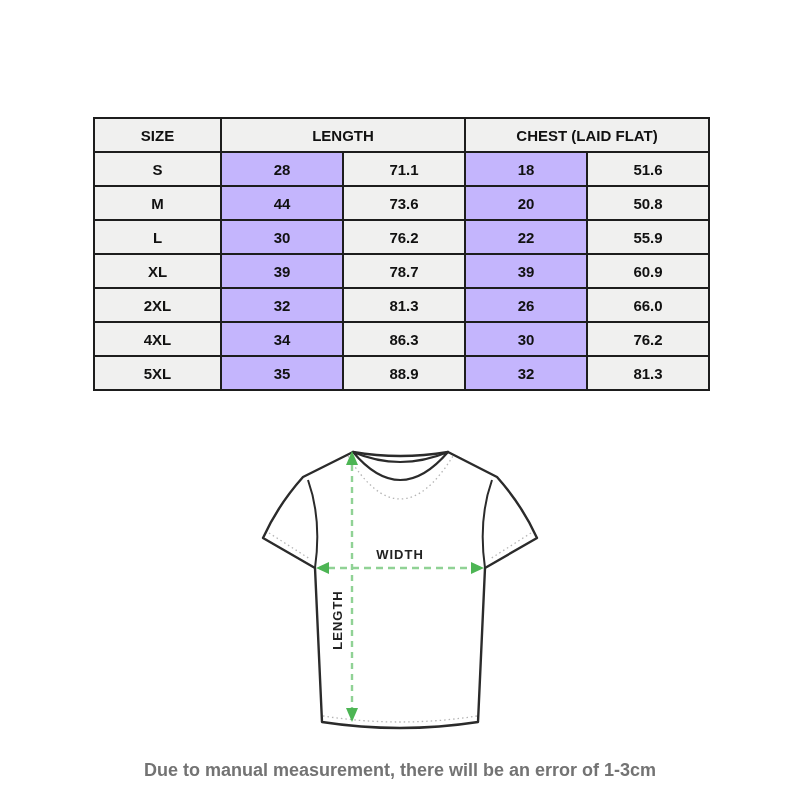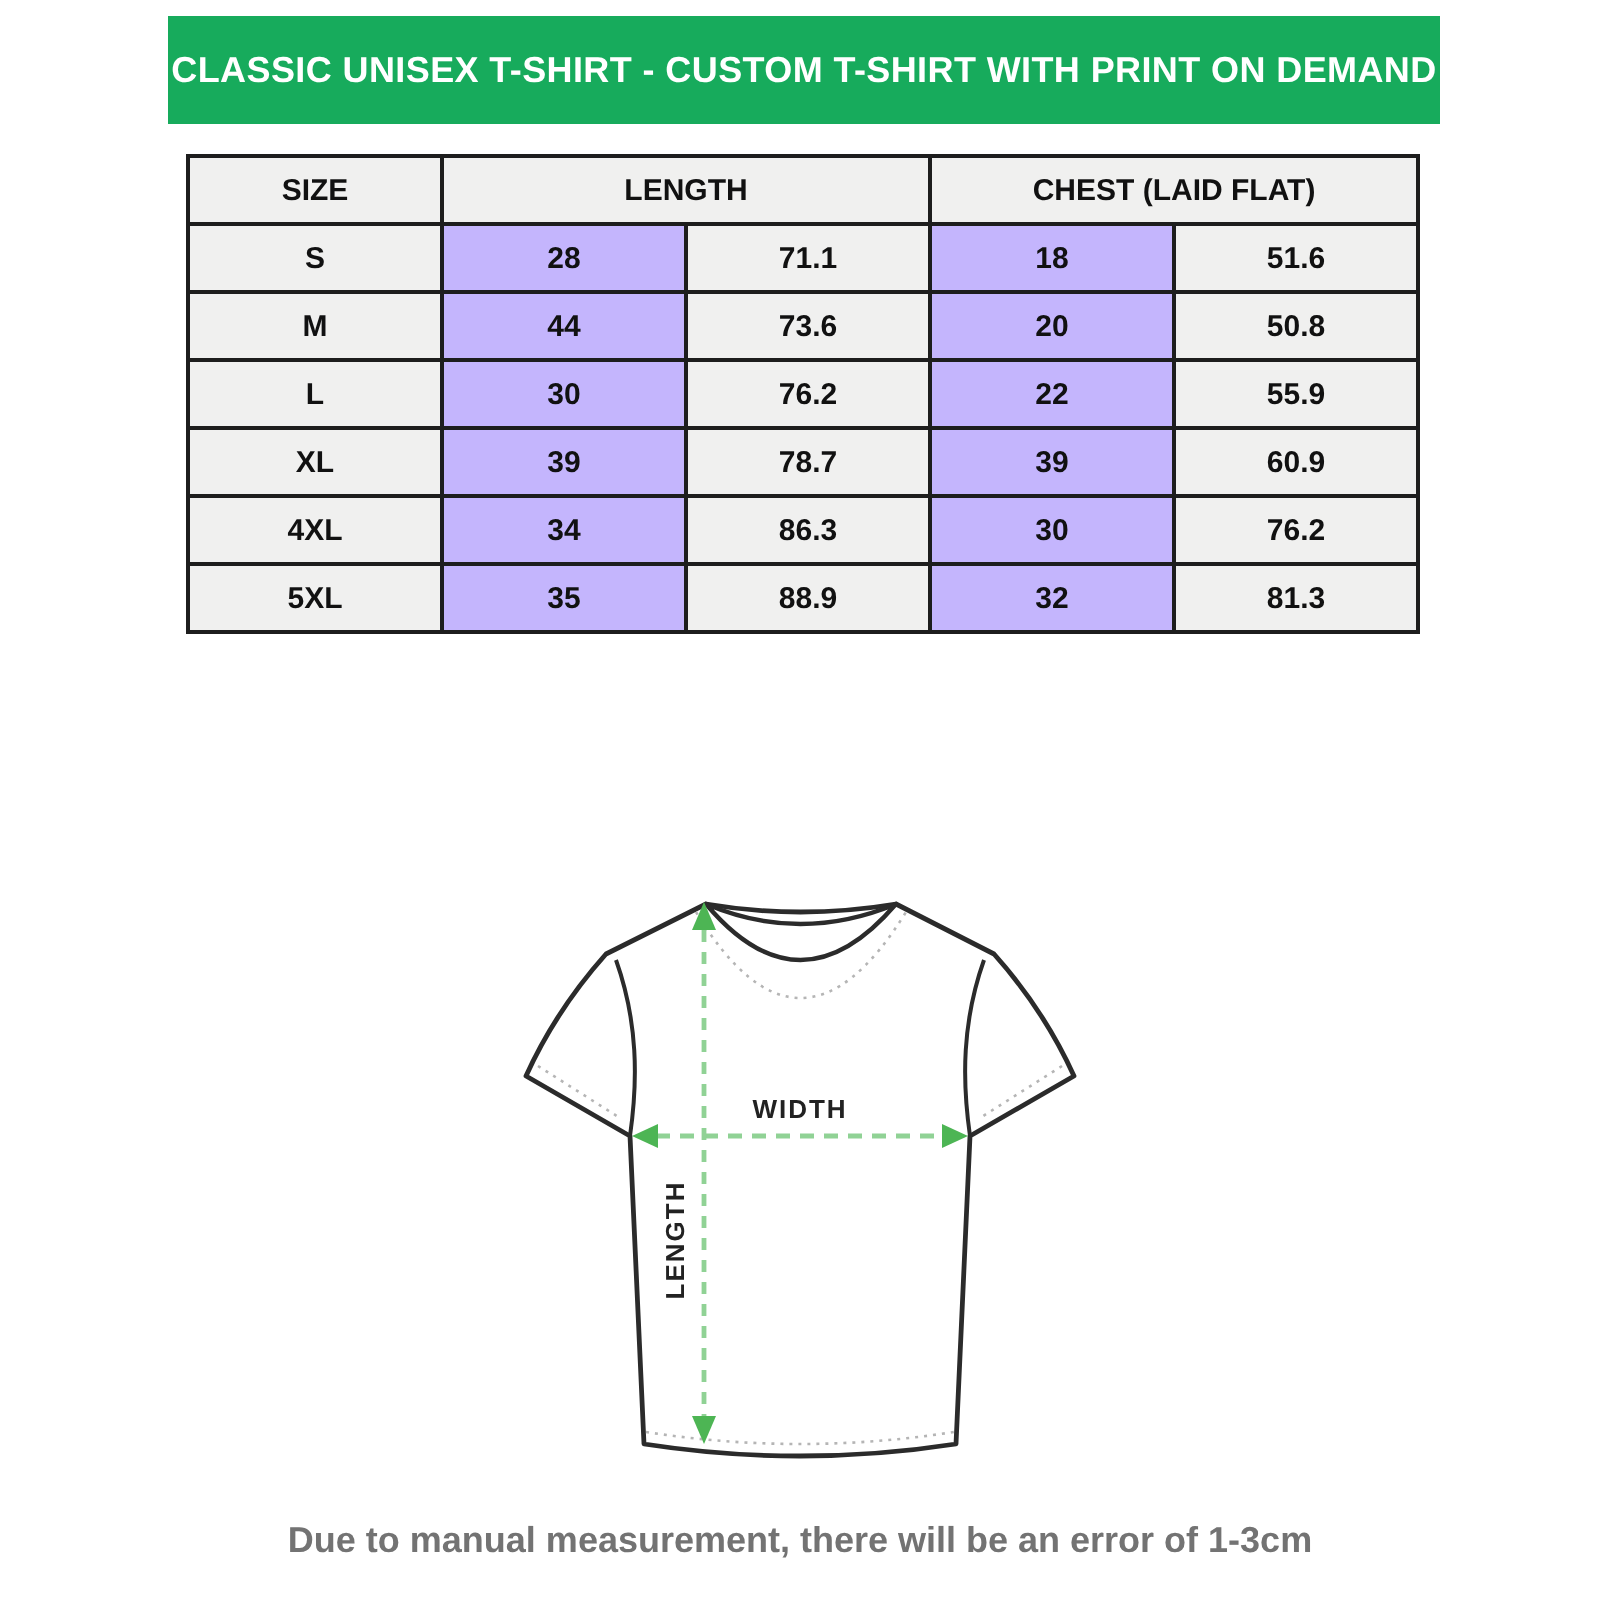--- a/index.html
+++ b/index.html
@@ -10,44 +10,41 @@
   
   .banner{
     position:absolute;left:84px;top:8px;width:636px;height:54px;
     background:#17AB5C;display:flex;align-items:center;justify-content:center;
   }
   .banner span{
     color:#ffffff;font-weight:bold;font-size:18px;letter-spacing:.2px;white-space:nowrap;
   }
   
   .chart-wrap{position:absolute;left:93px;top:77px;}
-  table{border-collapse:collapse;table-layout:fixed;width:615px;}
+  table{border-collapse:collapse;table-layout:fixed;width:615px;margin-top:40px;}
   th,td{
     border:2px solid #1D1D1D;text-align:center;vertical-align:middle;
     font-weight:bold;font-size:15px;color:#111;padding:0;height:32px;
     background:#c4b5fd;
   }
   th{background:#F0F0EF;font-size:15px;}
   td.shade{background:#F0F0EF;}
   
   .tshirt{position:absolute;left:250px;top:435px;width:300px;height:310px;}
   
   .note{
     position:absolute;left:0;top:760px;width:800px;text-align:center;
     color:#737373;font-weight:bold;font-size:18px;
   }
 </style>
 </head>
 <body>
 
 <div class="canvas">
 
-  <div class="banner">
-    <span>CLASSIC UNISEX T-SHIRT - CUSTOM T-SHIRT WITH PRINT ON DEMAND</span>
-  </div>
 
   <div class="chart-wrap">
     <table>
       <colgroup>
         <col style="width:127px">
           <col style="width:122px">
           <col style="width:122px">
         <col style="width:122px">
           <col style="width:122px">
       </colgroup>
@@ -79,20 +76,27 @@
       <td class="shade">76.2</td>
       <td>22</td>
       <td class="shade">55.9</td>
     </tr>
           <tr>
       <td class="shade">XL</td>
       <td>39</td>
       <td class="shade">78.7</td>
       <td>39</td>
       <td class="shade">60.9</td>
+    </tr>
+          <tr>
+      <td class="shade">2XL</td>
+      <td>32</td>
+      <td class="shade">81.3</td>
+      <td>26</td>
+      <td class="shade">66.0</td>
     </tr>
           <tr>
       <td class="shade">4XL</td>
       <td>34</td>
       <td class="shade">86.3</td>
       <td>30</td>
       <td class="shade">76.2</td>
     </tr>
           <tr>
       <td class="shade">5XL</td>

